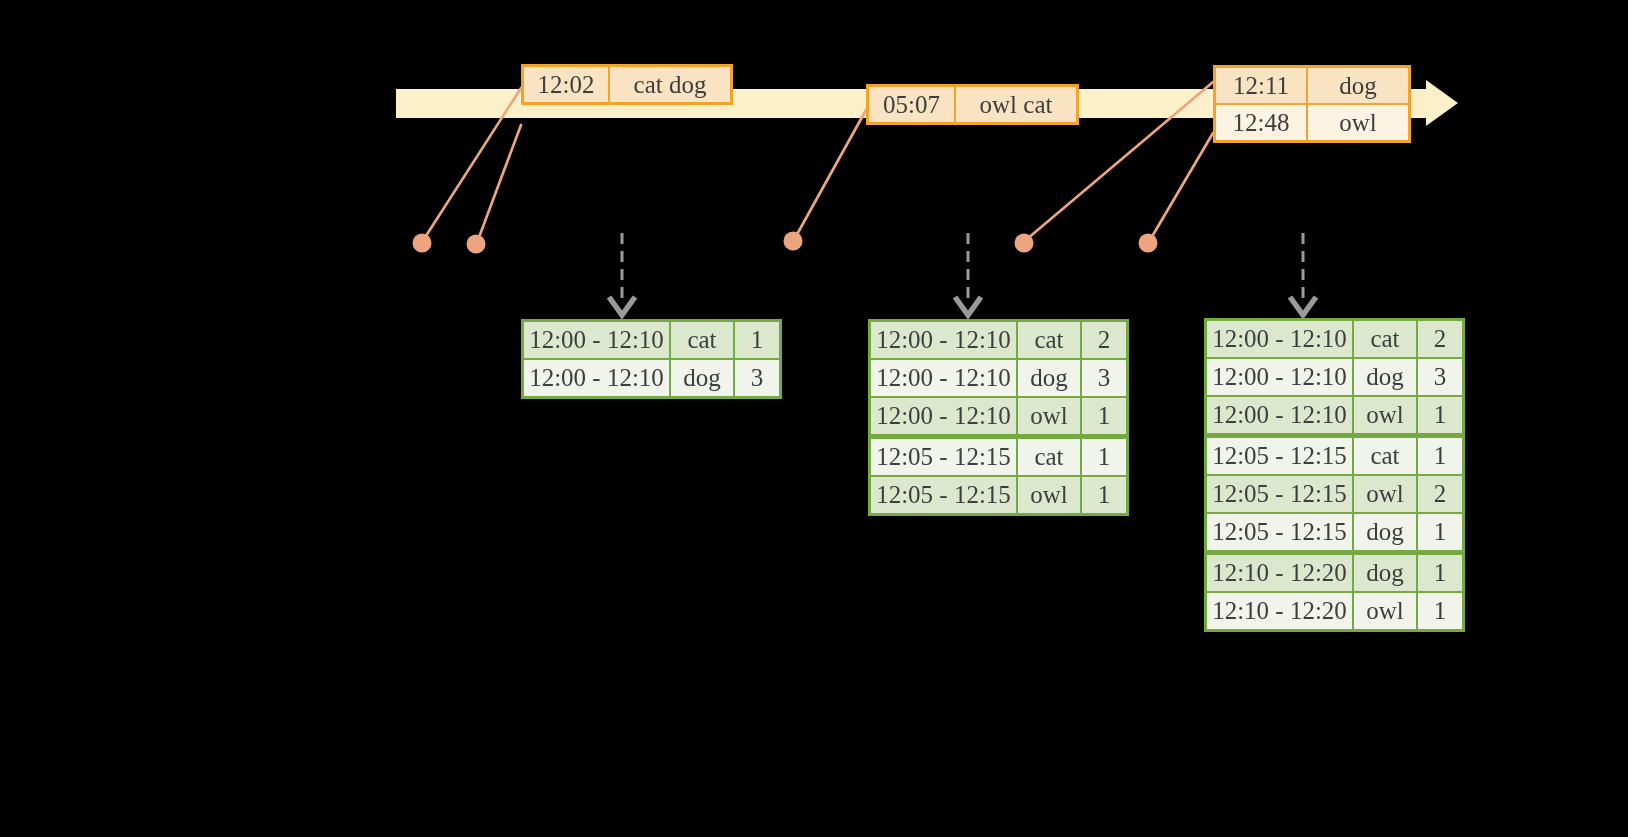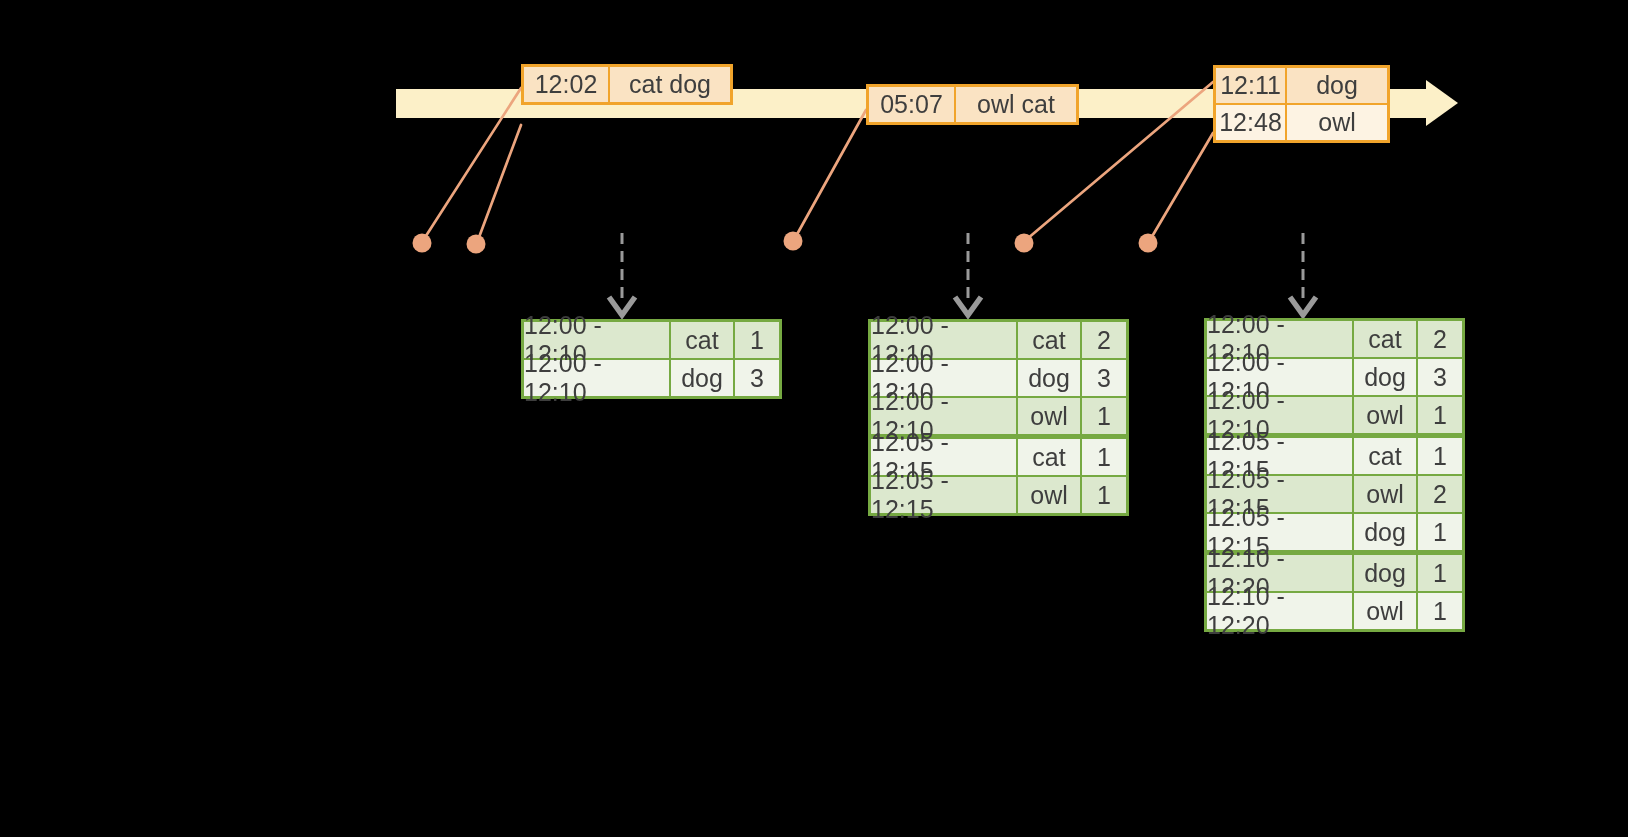--- a/index.html
+++ b/index.html
@@ -12,21 +12,21 @@
     --result-border:#76A942;
     --result-row-odd:#DCE8CE;
     --result-row-even:#F0F4EA;
     --arrow-gray:#9A9A9A;
     --text:#3E3E3E;
   }
   html,body{margin:0;padding:0;background:var(--background);}
   .stage{
     position:relative;width:1628px;height:837px;overflow:hidden;
     background:var(--background);
-    font-family:Liberation Sans, sans-serif;color:var(--text);
+    font-family:Liberation Serif, serif;color:var(--text);
   }
   
   .tl-shaft{position:absolute;left:396px;top:89px;width:1031px;height:29px;background:var(--timeline-fill);}
   .tl-head{position:absolute;left:1426px;top:80px;width:0;height:0;
     border-top:23px solid transparent;border-bottom:23px solid transparent;
     border-left:32px solid var(--timeline-fill);}
   
   .overlay{position:absolute;left:0;top:0;}
   .overlay line.conn{stroke:var(--connector);stroke-width:2.7;stroke-linecap:round;}
   .overlay circle.dot{fill:var(--connector);}
@@ -34,21 +34,21 @@
   .overlay path.head{stroke:var(--arrow-gray);stroke-width:5.5;fill:none;stroke-linejoin:miter;}
   
   .etable{position:absolute;display:flex;flex-direction:column;gap:2px;
     background:var(--event-border);border:3px solid var(--event-border);}
   .etable .trow{display:flex;gap:2px;}
   .etable .cell{height:35px;display:flex;align-items:center;justify-content:center;font-size:25px;}
   .etable .trow:nth-child(odd) .cell{background:var(--event-row-odd);}
   .etable .trow:nth-child(even) .cell{background:var(--event-row-even);}
   #et1{left:521px;top:64px;} #et1 .c-time{width:84px} #et1 .c-words{width:120px}
   #et2{left:866px;top:84px;} #et2 .c-time{width:85px} #et2 .c-words{width:120px}
-  #et3{left:1213px;top:65px;} #et3 .c-time{width:69px} #et3 .c-words{width:100px}
+  #et3{left:1213px;top:65px;} #et3 .c-time{width:90px} #et3 .c-words{width:100px}
   
   .rtable{position:absolute;display:flex;flex-direction:column;gap:2px;
     background:var(--result-border);border:3px solid var(--result-border);margin-left:28px;}
   .rtable .trow{display:flex;gap:2px;}
   .rtable .trow.group-start{margin-top:3px;}
   .rtable .cell{height:36px;display:flex;align-items:center;justify-content:center;font-size:25px;}
   .rtable .trow:nth-child(odd) .cell{background:var(--result-row-odd);}
   .rtable .trow:nth-child(even) .cell{background:var(--result-row-even);}
   .rtable .c-window{width:145px} .rtable .c-word{width:62px} .rtable .c-count{width:44px}
   #rt1{left:493px;top:319px;} #rt2{left:840px;top:319px;} #rt3{left:1176px;top:318px;}

